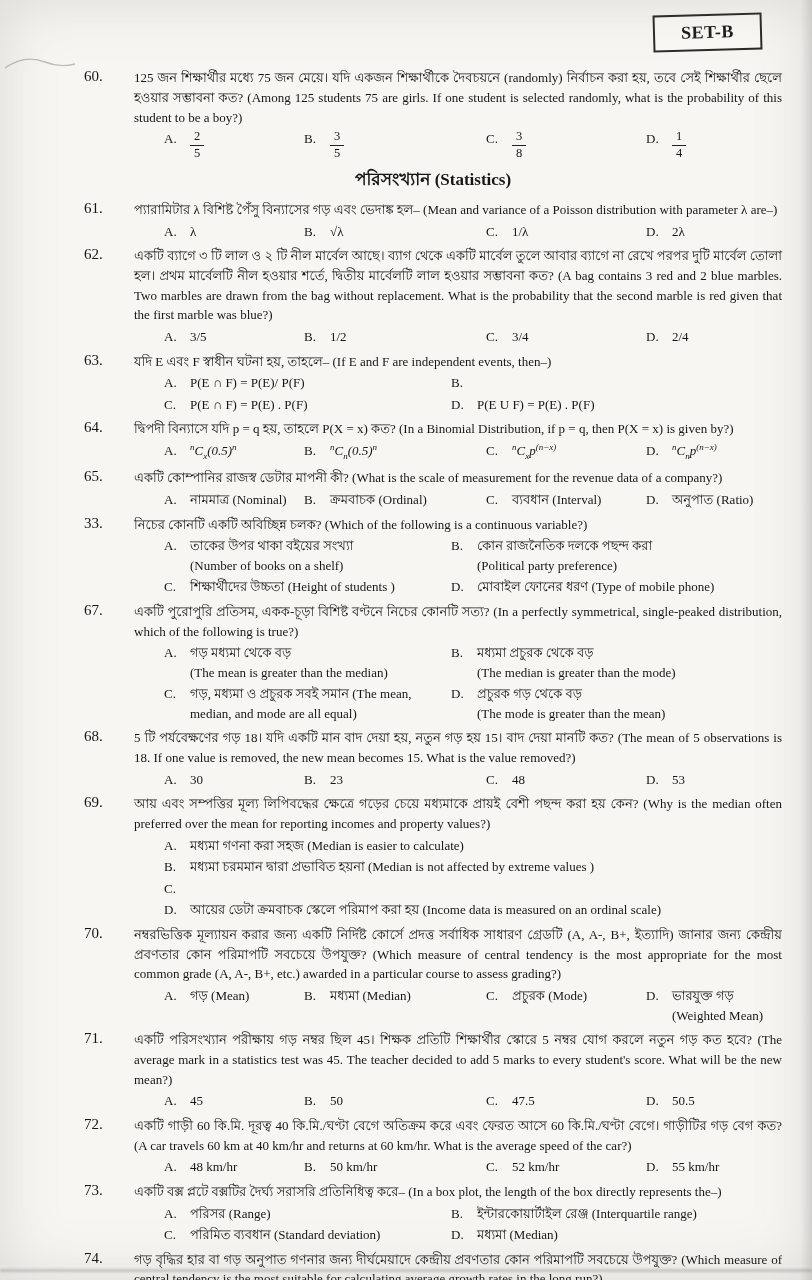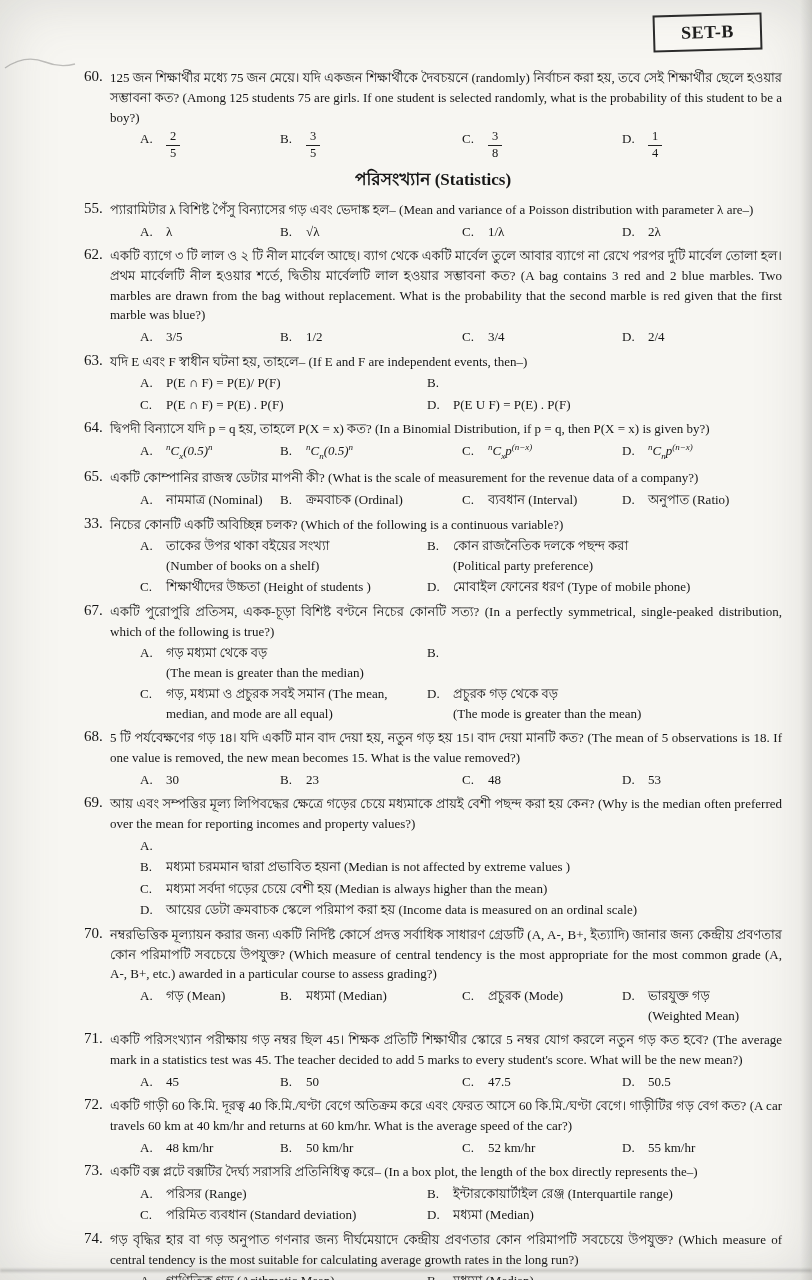--- a/index.html
+++ b/index.html
@@ -41,21 +41,21 @@
     padding:68px 30px 0 84px;
   }
   .section-header{
     text-align:center;
     font-weight:bold;
     font-size:17px;
     margin:0 0 6px 0;
   }
   .q{display:flex;margin-bottom:2px;}
   .qnum{flex:0 0 26px;font-size:15px;}
-  .qbody{flex:1;min-width:0;}
+  .qbody{flex:1;min-width:0;margin-left:24px;}
   .qtext{
     font-size:13px;line-height:1.52;text-align:justify;
   }
   .opts{margin-left:30px;margin-top:1px;margin-bottom:2px;}
   .opts.four{display:grid;grid-template-columns:140px 182px 160px 1fr;column-gap:0;}
   .opts.two{display:grid;grid-template-columns:287px 1fr;}
   .opts.list{display:block;}
   .opt{display:flex;align-items:flex-start;font-size:13px;line-height:1.5;padding:1px 0;}
   .olabel{flex:0 0 26px;}
   .otext{flex:1;white-space:pre-line;min-width:0;}
@@ -112,21 +112,21 @@
               <span class="frac">
                 <span class="fnum">1</span>
                 <span class="fden">4</span>
               </span>
             </div>
           </div>
         </div>
       </div>
       <div class="section-header"><span>পরিসংখ্যান</span> <span>(Statistics)</span></div>
       <div class="q">
-        <div class="qnum">55.</div>
+        <div class="qnum">61.</div>
         <div class="qbody">
           <div class="qtext">প্যারামিটার λ বিশিষ্ট পৈঁসু বিন্যাসের গড় এবং ভেদাঙ্ক হল– (Mean and variance of a Poisson distribution with parameter λ are–)</div>
           <div class="opts four">
             <div class="opt">
               <span class="olabel">A.</span>
               <span class="otext">λ</span>
             </div>
             <div class="opt">
               <span class="olabel">B.</span>
               <span class="otext">√λ</span>
@@ -268,20 +268,22 @@
         <div class="qbody">
           <div class="qtext">একটি পুরোপুরি প্রতিসম, একক-চূড়া বিশিষ্ট বণ্টনে নিচের কোনটি সত্য? (In a perfectly symmetrical, single-peaked distribution, which of the following is true?)</div>
           <div class="opts two">
             <div class="opt">
               <span class="olabel">A.</span>
               <span class="otext">গড় মধ্যমা থেকে বড়
 (The mean is greater than the median)</span>
             </div>
             <div class="opt">
               <span class="olabel">B.</span>
+              <span class="otext">মধ্যমা প্রচুরক থেকে বড়
+(The median is greater than the mode)</span>
             </div>
             <div class="opt">
               <span class="olabel">C.</span>
               <span class="otext">গড়, মধ্যমা ও প্রচুরক সবই সমান (The mean, median, and mode are all equal)</span>
             </div>
             <div class="opt">
               <span class="olabel">D.</span>
               <span class="otext">প্রচুরক গড় থেকে বড়
 (The mode is greater than the mean)</span>
             </div>
@@ -312,28 +314,28 @@
           </div>
         </div>
       </div>
       <div class="q">
         <div class="qnum">69.</div>
         <div class="qbody">
           <div class="qtext">আয় এবং সম্পত্তির মূল্য লিপিবদ্ধের ক্ষেত্রে গড়ের চেয়ে মধ্যমাকে প্রায়ই বেশী পছন্দ করা হয় কেন? (Why is the median often preferred over the mean for reporting incomes and property values?)</div>
           <div class="opts list">
             <div class="opt">
               <span class="olabel">A.</span>
+              <span class="otext">মধ্যমা গণনা করা সহজ (Median is easier to calculate)</span>
             </div>
             <div class="opt">
               <span class="olabel">B.</span>
               <span class="otext">মধ্যমা চরমমান দ্বারা প্রভাবিত হয়না (Median is not affected by extreme values )</span>
             </div>
             <div class="opt">
               <span class="olabel">C.</span>
-              <span class="otext">মধ্যমা সর্বদা গড়ের চেয়ে বেশী হয় (Median is always higher than the mean)</span>
             </div>
             <div class="opt">
               <span class="olabel">D.</span>
               <span class="otext">আয়ের ডেটা ক্রমবাচক স্কেলে পরিমাপ করা হয় (Income data is measured on an ordinal scale)</span>
             </div>
           </div>
         </div>
       </div>
       <div class="q">
         <div class="qnum">70.</div>

